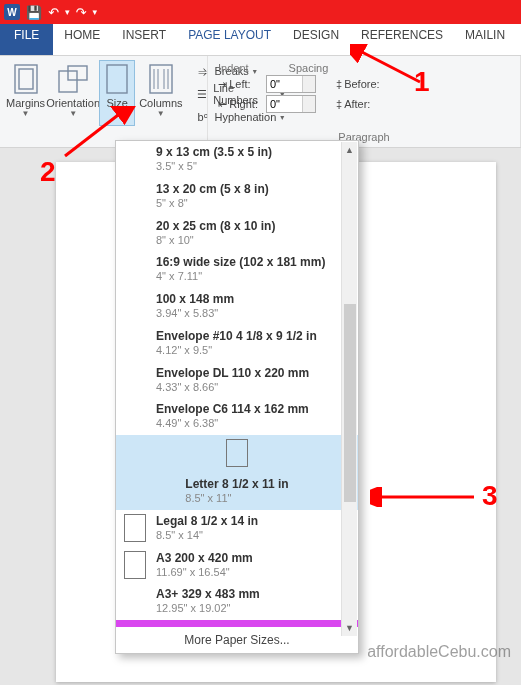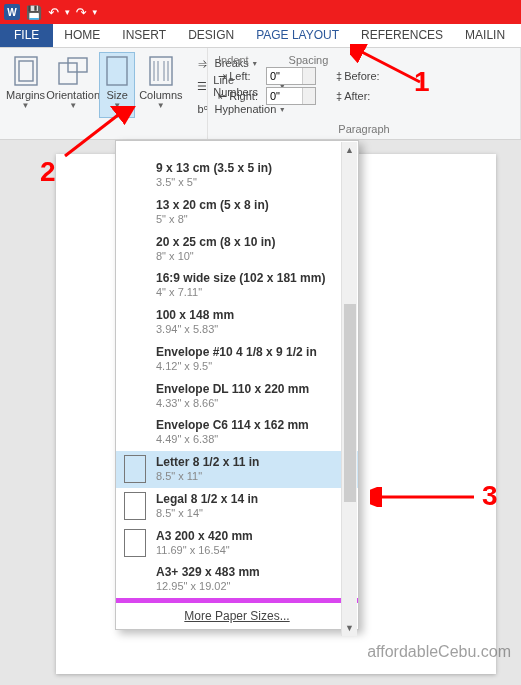--- a/index.html
+++ b/index.html
@@ -1,20 +1,20 @@
 <!DOCTYPE html>
 <html><head>
 <meta charset="utf-8">
 <style>
   * { margin: 0; padding: 0; box-sizing: border-box; }
   body { font-family: "Segoe UI", Tahoma, sans-serif; font-size: 12px; background: #fff; width: 521px; height: 685px; overflow: hidden; position: relative; }
   .titlebar { background: #ef1d1d; height: 24px; display: flex; align-items: center; padding: 0 4px; gap: 6px; }
   .word-icon { width: 16px; height: 16px; background: #2b579a; color: #fff; display: flex; align-items: center; justify-content: center; font-weight: bold; font-size: 10px; border-radius: 2px; }
   .qat-icon { color: #fff; font-size: 13px; cursor: default; }
-  .ribbon-tabs { display: flex; height: 24px; background: #fff; border-bottom: 1px solid #d4d4d4; }
+  .ribbon-tabs { display: flex; height: 32px; background: #fff; border-bottom: 1px solid #d4d4d4; }
   .file-tab { background: #2b579a; color: #fff; padding: 4px 14px; font-size: 12px; }
   .ribbon-tab { padding: 4px 11px; color: #444; font-size: 12px; cursor: default; }
   .ribbon-tab.active { color: #2b579a; }
   .ribbon-body { height: 92px; background: #f5f6f7; border-bottom: 1px solid #d4d4d4; display: flex; position: relative; }
   .ribbon-group { padding: 4px 4px 2px 4px; border-right: 1px solid #e1e1e1; display: flex; flex-direction: column; justify-content: space-between; }
   .page-setup-group { width: 208px; }
   .page-setup-buttons { display: flex; gap: 2px; }
   .big-btn { display: flex; flex-direction: column; align-items: center; width: 48px; padding: 3px 2px; cursor: default; position: relative; }
   .big-btn.selected { background: #cde6f7; border: 1px solid #92c0e0; padding: 2px 1px; }
   .big-btn-icon { width: 32px; height: 32px; display: flex; align-items: center; justify-content: center; }
@@ -29,29 +29,29 @@
   .para-input { width: 50px; height: 18px; border: 1px solid #ababab; background: #fff; padding: 0 14px 0 3px; font-size: 11px; position: relative; }
   .spinner { position: relative; display: inline-block; }
   .spinner::after { content:""; position:absolute; right:1px; top:1px; width:12px; height:16px; background: linear-gradient(#f0f0f0,#f0f0f0); border-left:1px solid #ccc; }
   .group-label { font-size: 11px; color: #777; text-align: center; padding-bottom: 2px; }
   .dropdown-caret { font-size: 8px; color: #666; }
 
   .canvas-area { background: #e6e6e6; height: calc(685px - 24px - 24px - 92px); position: relative; }
   .page { position: absolute; left: 56px; top: 14px; width: 440px; height: 520px; background: #fff; box-shadow: 0 1px 4px rgba(0,0,0,0.25); }
 
   .size-menu { position: absolute; left: 115px; top: 140px; width: 244px; background: #fff; border: 1px solid #c6c6c6; box-shadow: 4px 4px 8px rgba(0,0,0,0.25); z-index: 50; }
-  .size-list { max-height: 496px; overflow: hidden; margin-top: 16px; }
+  .size-list { max-height: 496px; overflow: hidden; }
   .size-item { display: flex; align-items: center; gap: 10px; padding: 4px 8px; cursor: default; }
-  .size-item.selected { background: #cde6f7; }
+  .size-item.selected { background: #cde6f7; flex-direction: column; }
   .size-item.showicon .page-icon { visibility: visible; border: 1.5px solid #777; }
   .page-icon { width: 22px; height: 28px; border: 1px solid transparent; visibility: hidden; flex-shrink: 0; }
   .size-text { display: flex; flex-direction: column; line-height: 1.25; }
   .size-name { font-size: 12px; color: #333; font-weight: bold; }
   .size-dim { font-size: 11px; color: #888; }
-  .size-footer { border-top: 5px solid #d946ef; padding: 6px 12px; font-size: 12px; color: #444; text-align: center; text-decoration: underline; }
+  .size-footer { border-top: 7px solid #d946ef; padding: 6px 12px; font-size: 12px; color: #444; text-align: center; }
   .scroll-track { position: absolute; right: 1px; top: 1px; width: 16px; height: 494px; background: #f0f0f0; border-left:1px solid #e0e0e0; }
   .scroll-arrow { height: 16px; display:flex; align-items:center; justify-content:center; font-size:9px; color:#666; }
   .scroll-thumb { position:absolute; top: 162px; left:2px; width:12px; height:198px; background:#cdcdcd; }
 
   .annot { position: absolute; z-index: 100; color: #ff0000; font-weight: bold; font-family: Arial, sans-serif; }
   .annot-text { font-size: 28px; }
   .arrow-svg { position: absolute; z-index: 99; pointer-events:none; }
   .watermark { position: absolute; right: 10px; bottom: 24px; font-size: 16px; color: rgba(80,80,80,0.55); z-index: 60; font-family: Arial,sans-serif; }
   svg.page-svg rect { fill:none; stroke:#7a8aa0; stroke-width:1.4; }
 </style>
@@ -64,22 +64,22 @@
   <span class="qat-icon">↶</span>
   <span class="qat-icon" style="font-size:9px">▾</span>
   <span class="qat-icon">↷</span>
   <span class="qat-icon" style="font-size:9px">▾</span>
 </div>
 
 <div class="ribbon-tabs">
   <div class="file-tab">FILE</div>
   <div class="ribbon-tab">HOME</div>
   <div class="ribbon-tab">INSERT</div>
+  <div class="ribbon-tab active">PAGE LAYOUT</div>
   <div class="ribbon-tab">DESIGN</div>
-  <div class="ribbon-tab active">PAGE LAYOUT</div>
   <div class="ribbon-tab">REFERENCES</div>
   <div class="ribbon-tab">MAILIN</div>
 </div>
 
 <div class="ribbon-body">
   <div class="ribbon-group page-setup-group">
     <div class="page-setup-buttons">
       <div class="big-btn">
         <div class="big-btn-icon">
             <svg class="page-svg" width="24" height="30">

